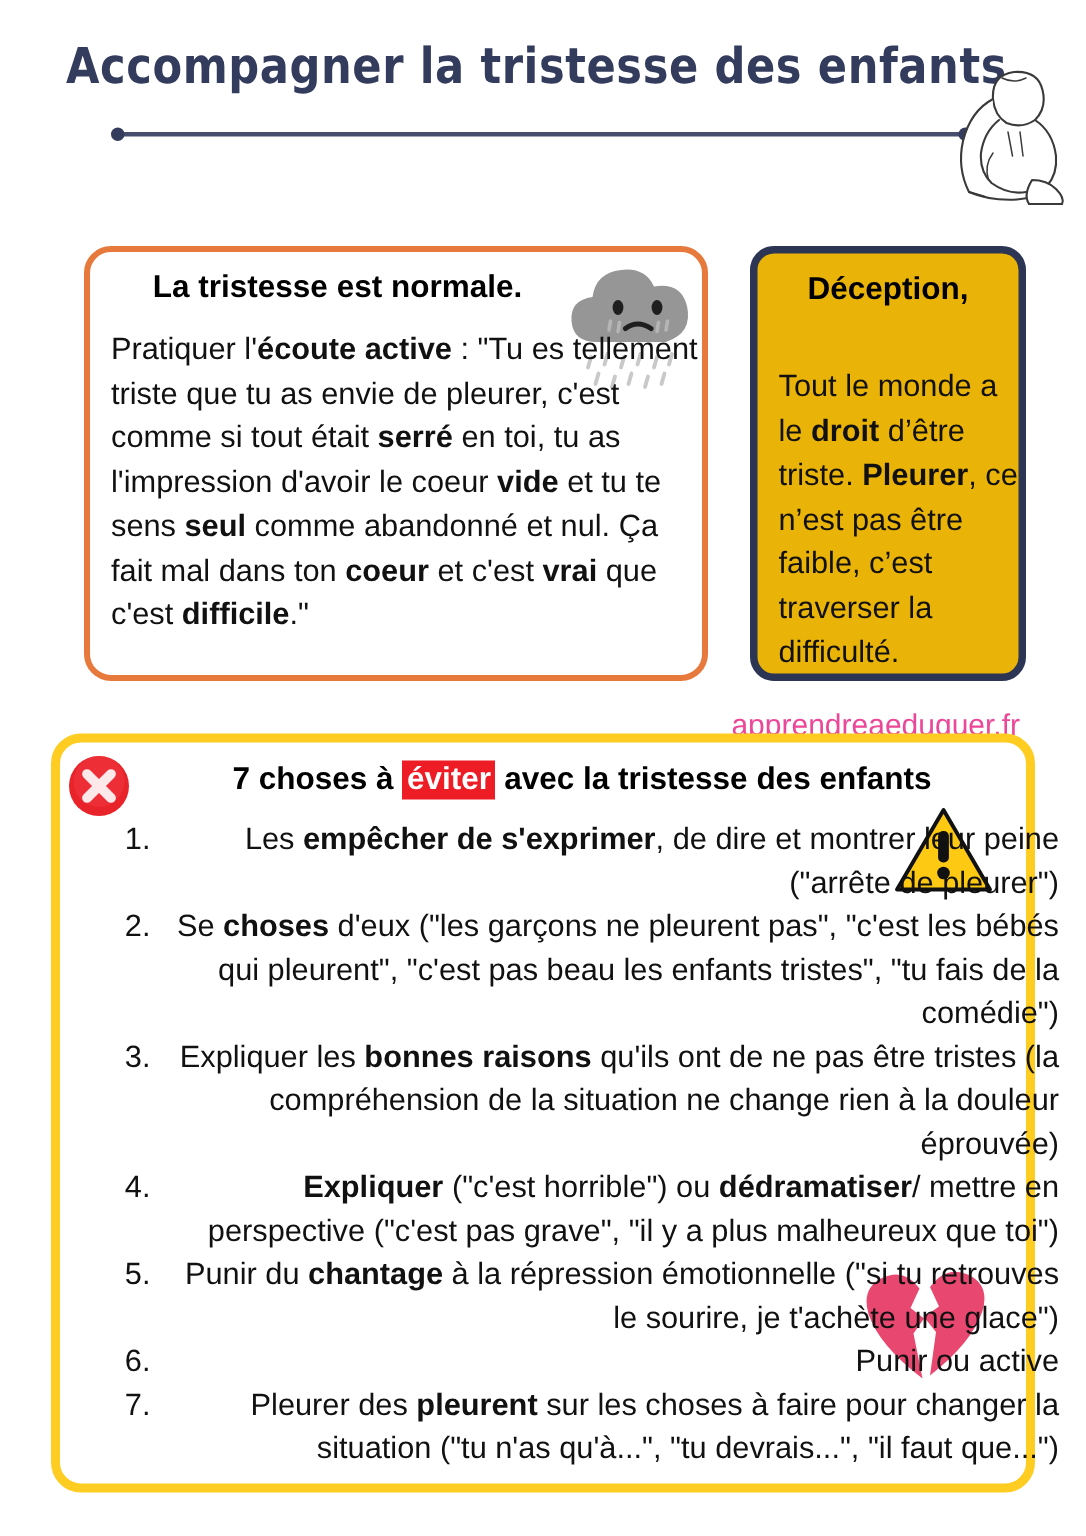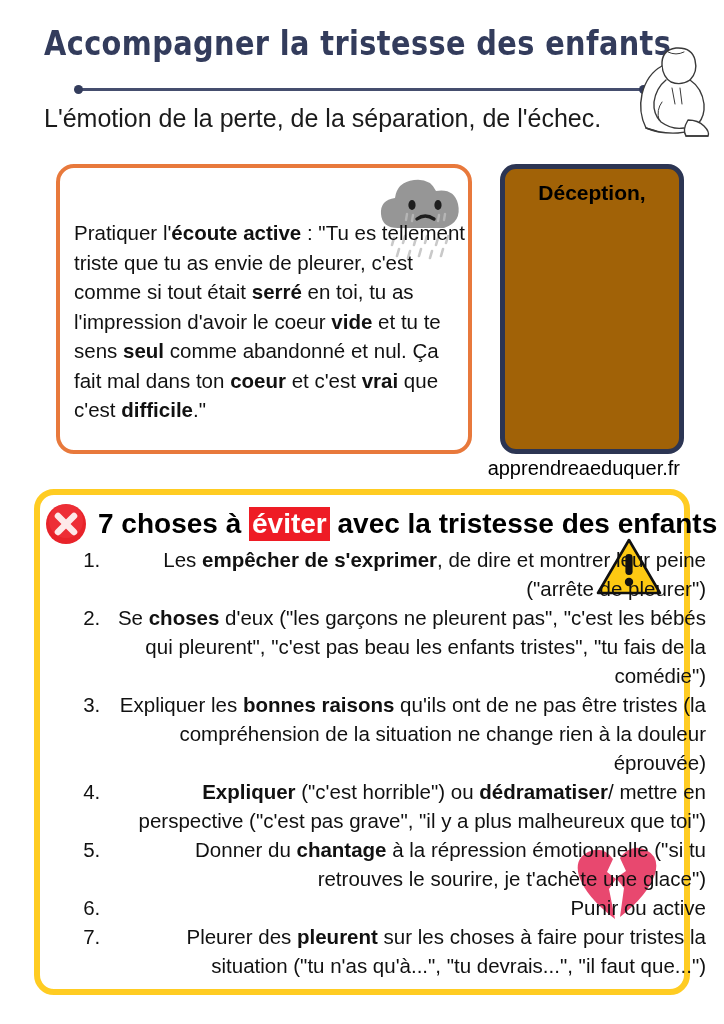--- a/index.html
+++ b/index.html
@@ -117,21 +117,21 @@
   
   .navy-box {
     position: absolute;
     left: 500px;
     top: 164px;
     width: 184px;
     height: 290px;
     border: 5px solid #2c3553;
     border-radius: 16px;
     box-sizing: border-box;
-    background: #a16207;
+    background: #eab308;
   }
   .navy-heading {
     position: absolute;
     left: 0; top: 10px;
     width: 100%;
     text-align: center;
     font-size: 21px;
     font-weight: bold;
     line-height: 27px;
     color: #000;
@@ -143,23 +143,23 @@
     width: 160px;
     font-size: 20.5px;
     line-height: 29.5px;
     color: #111;
   }
 
   
   .watermark {
     position: absolute;
     right: 44px;
-    top: 457px;
+    top: 473px;
     font-size: 20px;
-    color: #000000;
+    color: #ec4899;
   }
 
   
   .yellow-box {
     position: absolute;
     left: 34px;
     top: 489px;
     width: 656px;
     height: 506px;
     border: 6px solid #ffcc22;
@@ -179,21 +179,21 @@
     top: -2px;
     width: 44px;
     height: 44px;
   }
   .yellow-title {
     position: absolute;
     left: 58px;
     top: 4px;
     width: 580px;
     text-align: center;
-    font-size: 28px;
+    font-size: 21px;
     font-weight: bold;
     color: #000;
     white-space: nowrap;
   }
   .hl {
     background: #ee1c25;
     color: #ffffff;
     padding: 1px 3px 2px 3px;
   }
 
@@ -232,21 +232,20 @@
     width: 86px;
     height: 78px;
   }
 </style>
 </head>
 <body>
 
 <div class="header">
   <div class="title">Accompagner la tristesse des enfants</div>
   <div class="divider"></div>
-  <div class="subtitle">L'émotion de la perte, de la séparation, de l'échec.</div>
 
   <svg class="sad-figure" viewBox="0 0 92 112">
     <g fill="none" stroke="#3a3a3a" stroke-width="1.4" stroke-linejoin="round" stroke-linecap="round">
 
       <path d="M36 30 Q35 14 50 12 Q66 11 69 24 Q72 36 64 44 Q55 50 45 46 Q37 41 36 30 Z" fill="#fff"></path>
 
       <path d="M36 30 Q21 38 16 58 Q12 76 20 92 L30 95" fill="#fff"></path>
 
       <path d="M40 44 Q30 52 28 66 Q27 78 35 86 Q46 94 58 92" fill="#fff"></path>
 
@@ -259,20 +258,21 @@
 
       <path d="M46 52 L49 68" stroke-width="1"></path>
       <path d="M54 52 L56 68" stroke-width="1"></path>
       <path d="M42 16 Q50 20 58 16" stroke-width="1"></path>
       <path d="M36 66 Q30 74 33 84" stroke-width="1"></path>
     </g>
   </svg>
 </div>
 
 <div class="orange-box">
+  <div class="orange-heading">La tristesse est normale.</div>
 
   <svg class="cloud-icon" viewBox="0 0 104 106">
     <g>
       <path d="M30 62 Q14 62 13 48 Q12 34 27 32 Q29 16 46 14 Q62 12 68 25 Q86 22 90 38 Q94 56 76 62 Z" fill="#969696"></path>
       <ellipse cx="44" cy="39" rx="3.6" ry="5" fill="#1e1e1e"></ellipse>
       <ellipse cx="70" cy="39" rx="3.6" ry="5" fill="#1e1e1e"></ellipse>
       <path d="M49 53 Q57 47 66 53" stroke="#1e1e1e" stroke-width="3.4" fill="none" stroke-linecap="round"></path>
       <g stroke="#b5b5b5" stroke-width="2.4" stroke-linecap="round">
         <line x1="39" y1="48" x2="38" y2="54"></line>
         <line x1="45" y1="49" x2="44" y2="55"></line>
@@ -295,20 +295,21 @@
     </g>
   </svg>
 
   <div class="orange-body"><span>Pratiquer l'</span><b>écoute active</b><span> : "Tu es tellement triste que tu as envie de pleurer, c'est comme si tout était </span><b>serré</b><span> en toi, tu as l'impression d'avoir le coeur </span><b>vide</b><span> et tu te sens </span><b>seul</b><span> comme abandonné et nul. Ça fait mal dans ton </span><b>coeur</b><span> et c'est </span><b>vrai</b><span> que c'est </span><b>difficile</b><span>."</span></div>
 </div>
 
 <div class="navy-box">
   <div class="navy-heading">
     <div>Déception,</div>
   </div>
+  <div class="navy-body"><span>Tout le monde a le </span><b>droit</b><span> d’être triste. </span><b>Pleurer</b><span>, ce n’est pas être faible, c’est traverser la difficulté.</span></div>
 </div>
 
 <div class="watermark">apprendreaeduquer.fr</div>
 
 <div class="yellow-box">
 
   <div class="yellow-header">
     <svg class="x-icon" viewBox="0 0 44 44">
       <circle cx="22" cy="22" r="20" fill="#e8232a"></circle>
       <circle cx="22" cy="19" r="17" fill="#f0393f" opacity="0.55"></circle>
@@ -329,17 +330,17 @@
   <svg class="heart-icon" viewBox="0 0 86 78">
     <path d="M41 74 Q12 52 5 31 Q0 14 14 7 Q29 0 39 14 L33 27 L42 34 L35 44 L41 74 Z" fill="#e8486f"></path>
     <path d="M46 72 Q74 50 81 29 Q86 12 72 5 Q57 -2 46 13 L52 26 L42 33 L50 43 L46 72 Z" fill="#e8486f"></path>
   </svg>
 
   <ol class="avoid-list">
       <li><span>Les </span><b>empêcher de s'exprimer</b><span>, de dire et montrer leur peine ("arrête de pleurer")</span></li>
       <li><span>Se </span><b>choses</b><span> d'eux ("les garçons ne pleurent pas", "c'est les bébés qui pleurent", "c'est pas beau les enfants tristes", "tu fais de la comédie")</span></li>
       <li><span>Expliquer les </span><b>bonnes raisons</b><span> qu'ils ont de ne pas être tristes (la compréhension de la situation ne change rien à la douleur éprouvée)</span></li>
       <li><b>Expliquer</b><span> ("c'est horrible") ou </span><b>dédramatiser</b><span>/ mettre en perspective ("c'est pas grave", "il y a plus malheureux que toi")</span></li>
-      <li><span>Donner du </span><b>chantage</b><span> à la répression émotionnelle ("si tu retrouves le sourire, je t'achète une glace")</span></li>
+      <li><span>Punir du </span><b>chantage</b><span> à la répression émotionnelle ("si tu retrouves le sourire, je t'achète une glace")</span></li>
       <li><span>Punir ou active</span></li>
-      <li><span>Pleurer des </span><b>pleurent</b><span> sur les choses à faire pour tristes la situation ("tu n'as qu'à...", "tu devrais...", "il faut que...")</span></li>
+      <li><span>Pleurer des </span><b>pleurent</b><span> sur les choses à faire pour changer la situation ("tu n'as qu'à...", "tu devrais...", "il faut que...")</span></li>
     </ol>
 </div>
 
 </body></html>

